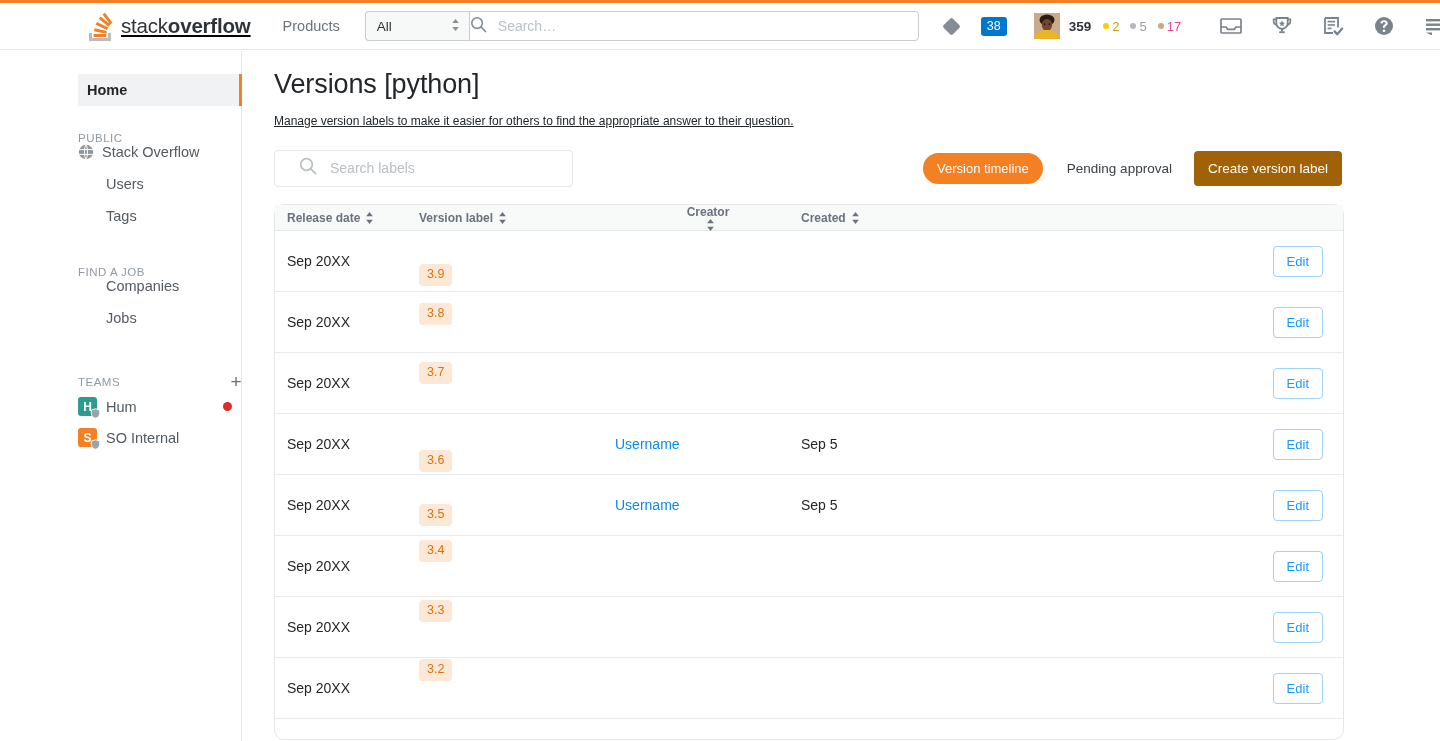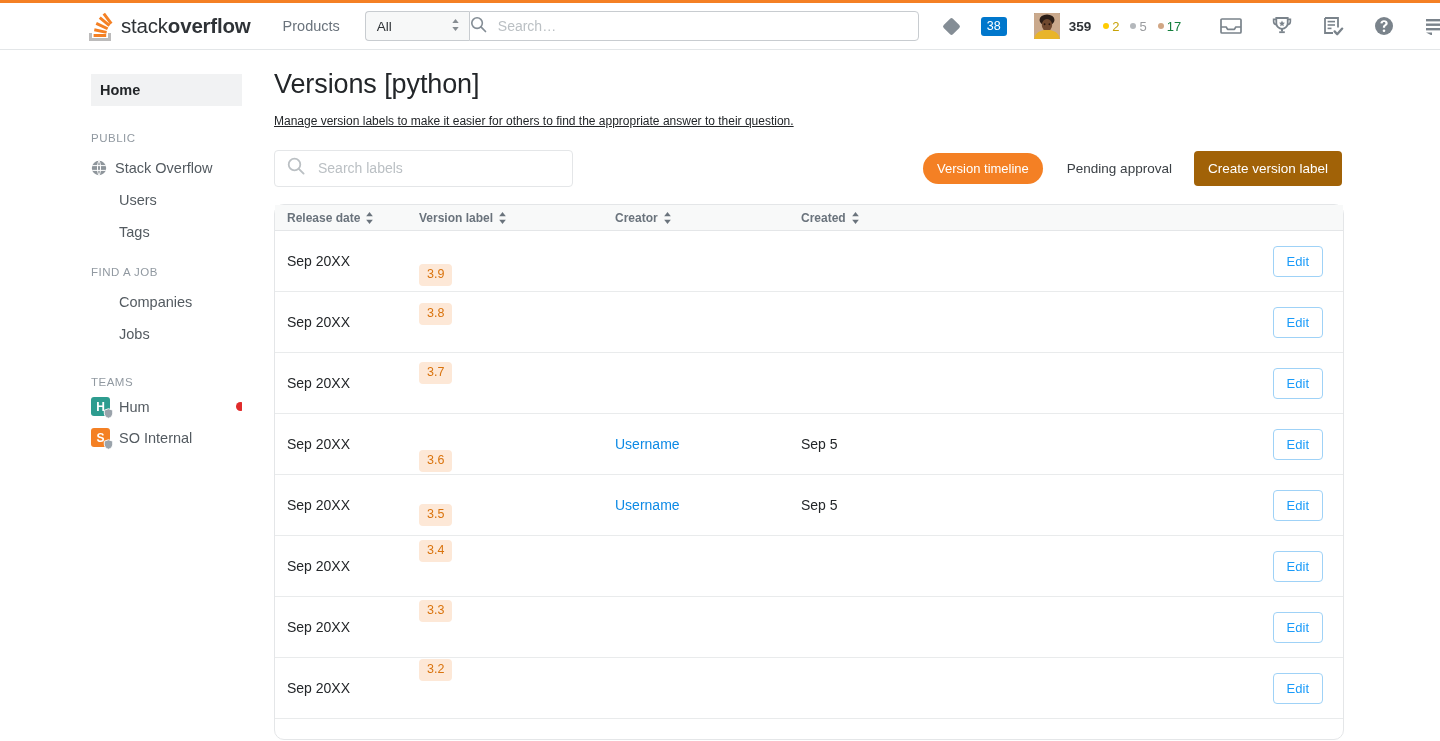--- a/index.html
+++ b/index.html
@@ -24,20 +24,21 @@
     position: absolute; top: 3px; left: 0;
     width: 1440px; height: 47px;
     background: #ffffff;
     border-bottom: 1px solid #e3e6e8;
     display: flex; align-items: center;
   }
   .logo {
     display: flex; align-items: center;
     margin-left: 88px;
     height: 47px;
+    text-decoration: underline;
   }
   .logo-mark {
     width: 26px; height: 30px;
     position: relative;
     margin-right: 7px;
   }
   .logo-text {
     font-size: 20.5px; color: #2f3337; letter-spacing: -0.2px;
     white-space: nowrap;
   }
@@ -121,33 +122,33 @@
   }
   .badge-dot {
     width: 6px; height: 6px; border-radius: 50%;
     margin-right: 3px;
   }
   .badge-gold .badge-dot { background: #ffcc01; }
   .badge-gold { color: #c7a208; }
   .badge-silver .badge-dot { background: #b4b8bc; }
   .badge-silver { color: #9a9c9f; }
   .badge-bronze .badge-dot { background: #d1a684; }
-  .badge-bronze { color: #15803d; }
+  .badge-bronze { color: #ec4899; }
 
   .hicon {
     margin-right: 29px;
     display: flex; align-items: center; justify-content: center;
     width: 22px; height: 22px;
   }
   .hicon:last-child { margin-right: 0; }
 
   
   .sidebar {
     position: absolute;
-    top: 51px; left: 13px;
+    top: 51px; left: 0;
     width: 242px; height: 690px;
     background: #ffffff;
     border-right: 1px solid #e4e6e8;
   }
   .side-home {
     position: relative;
     margin: 23px 0 0 78px;
     width: 164px; height: 32px;
     background: #f1f2f3;
     display: flex; align-items: center;
@@ -162,21 +163,21 @@
   }
   .side-section {
     margin: 26px 0 0 78px;
     font-size: 11.5px; color: #9199a1;
     letter-spacing: 0.5px;
     display: flex; align-items: center;
     justify-content: space-between;
     width: 164px;
   }
   .side-item {
-    display: flex; align-items: flex-end;
+    display: flex; align-items: flex-start;
     margin-left: 78px;
     height: 32px;
     font-size: 14.5px; color: #535a60;
   }
   .side-item.indent { padding-left: 28px; }
   .globe-icon { margin-right: 8px; display: flex; }
   .plus-icon {
     font-size: 19px; color: #6a737c; line-height: 1;
     font-weight: 400;
   }
@@ -230,21 +231,21 @@
     width: 1068px;
     height: 36px;
     display: flex; align-items: center;
   }
   .label-search {
     width: 299px; height: 37px;
     border: 1px solid #e4e6e8;
     border-radius: 4px;
     background: #fff;
     display: flex; align-items: center;
-    padding-left: 12px;
+    padding-left: 24px;
   }
   .label-search input {
     border: none; outline: none; background: transparent;
     font-size: 14px;
     font-family: "Liberation Sans", sans-serif;
     color: #232629;
     margin-left: 11px;
     width: 240px;
   }
   .label-search input::placeholder { color: #bbc0c4; }
@@ -291,21 +292,21 @@
     font-size: 12px; color: #6a737c; font-weight: 700;
   }
   .th { display: flex; align-items: center; }
   .th .sort {
     margin-left: 5px;
     display: inline-flex; flex-direction: column;
     line-height: 0;
   }
   .col-date   { width: 144px; padding-left: 12px; }
   .col-label  { width: 196px; }
-  .col-creator{ width: 186px; }
+  .col-creator{ width: 186px; flex-direction: column; }
   .col-created{ width: 200px; }
   .col-action { flex: 1; }
 
   .trow {
     display: flex;
     align-items: center;
     border-bottom: 1px solid #e9ebec;
     font-size: 14px; color: #232629;
     position: relative;
   }

